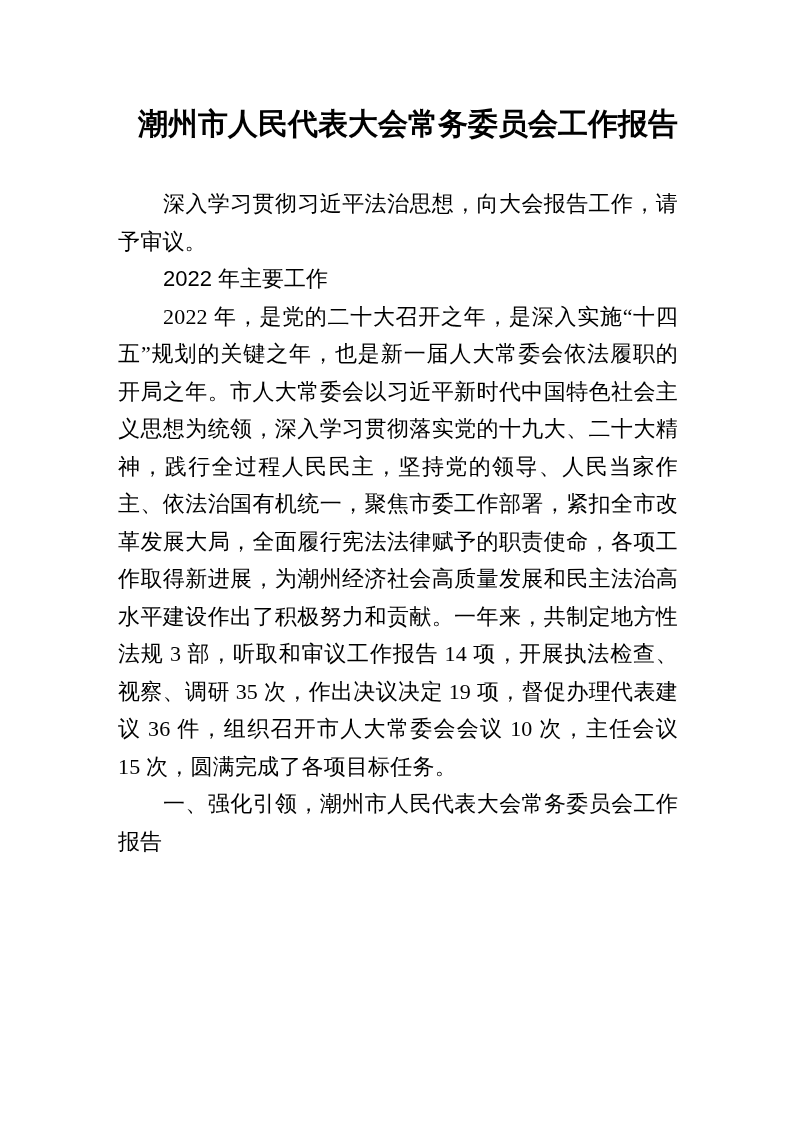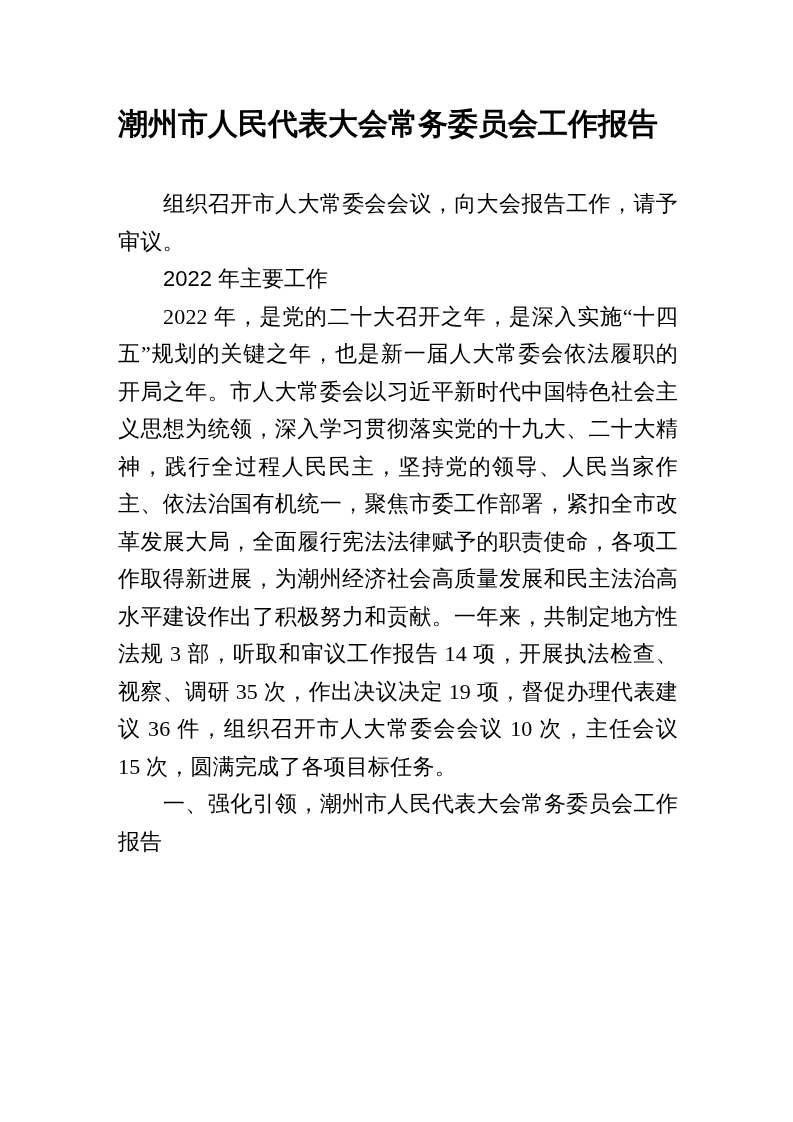--- a/index.html
+++ b/index.html
@@ -20,21 +20,21 @@
     left: 118px;
     top: 104px;
     width: 560px;
   }
   .doc-title {
     margin: 0 0 41px 0;
     font-family: "Liberation Serif", "DejaVu Serif", serif;
     font-weight: bold;
     font-size: 30px;
     line-height: 40px;
-    text-align: left;
+    text-align: right;
     white-space: nowrap;
   }
   .doc-body p {
     margin: 0;
     font-family: "Liberation Serif", "DejaVu Serif", serif;
     font-size: 22px;
     line-height: 37.5px;
     text-align: justify;
     letter-spacing: 0.2px;
   }
@@ -51,19 +51,19 @@
     font-style: italic;
   }
 </style>
 </head>
 <body>
 
 <div class="page">
   <div class="content">
     <h1 class="doc-title">潮州市人民代表大会常务委员会工作报告</h1>
     <div class="doc-body">
-        <p class="body indent">组织召开市人大常委会会议，向大会报告工作，请予审议。</p>
+        <p class="body indent">深入学习贯彻习近平法治思想，向大会报告工作，请予审议。</p>
         <p class="section-heading indent">2022 年主要工作</p>
         <p class="body indent">2022 年，是党的二十大召开之年，是深入实施“十四五”规划的关键之年，也是新一届人大常委会依法履职的开局之年。市人大常委会以习近平新时代中国特色社会主义思想为统领，深入学习贯彻落实党的十九大、二十大精神，践行全过程人民民主，坚持党的领导、人民当家作主、依法治国有机统一，聚焦市委工作部署，紧扣全市改革发展大局，全面履行宪法法律赋予的职责使命，各项工作取得新进展，为潮州经济社会高质量发展和民主法治高水平建设作出了积极努力和贡献。一年来，共制定地方性法规 3 部，听取和审议工作报告 14 项，开展执法检查、视察、调研 35 次，作出决议决定 19 项，督促办理代表建议 36 件，组织召开市人大常委会会议 10 次，主任会议 15 次，圆满完成了各项目标任务。</p>
         <p class="heading-1 indent">一、强化引领，潮州市人民代表大会常务委员会工作报告</p>
       </div>
   </div>
 </div>
 
 </body></html>

